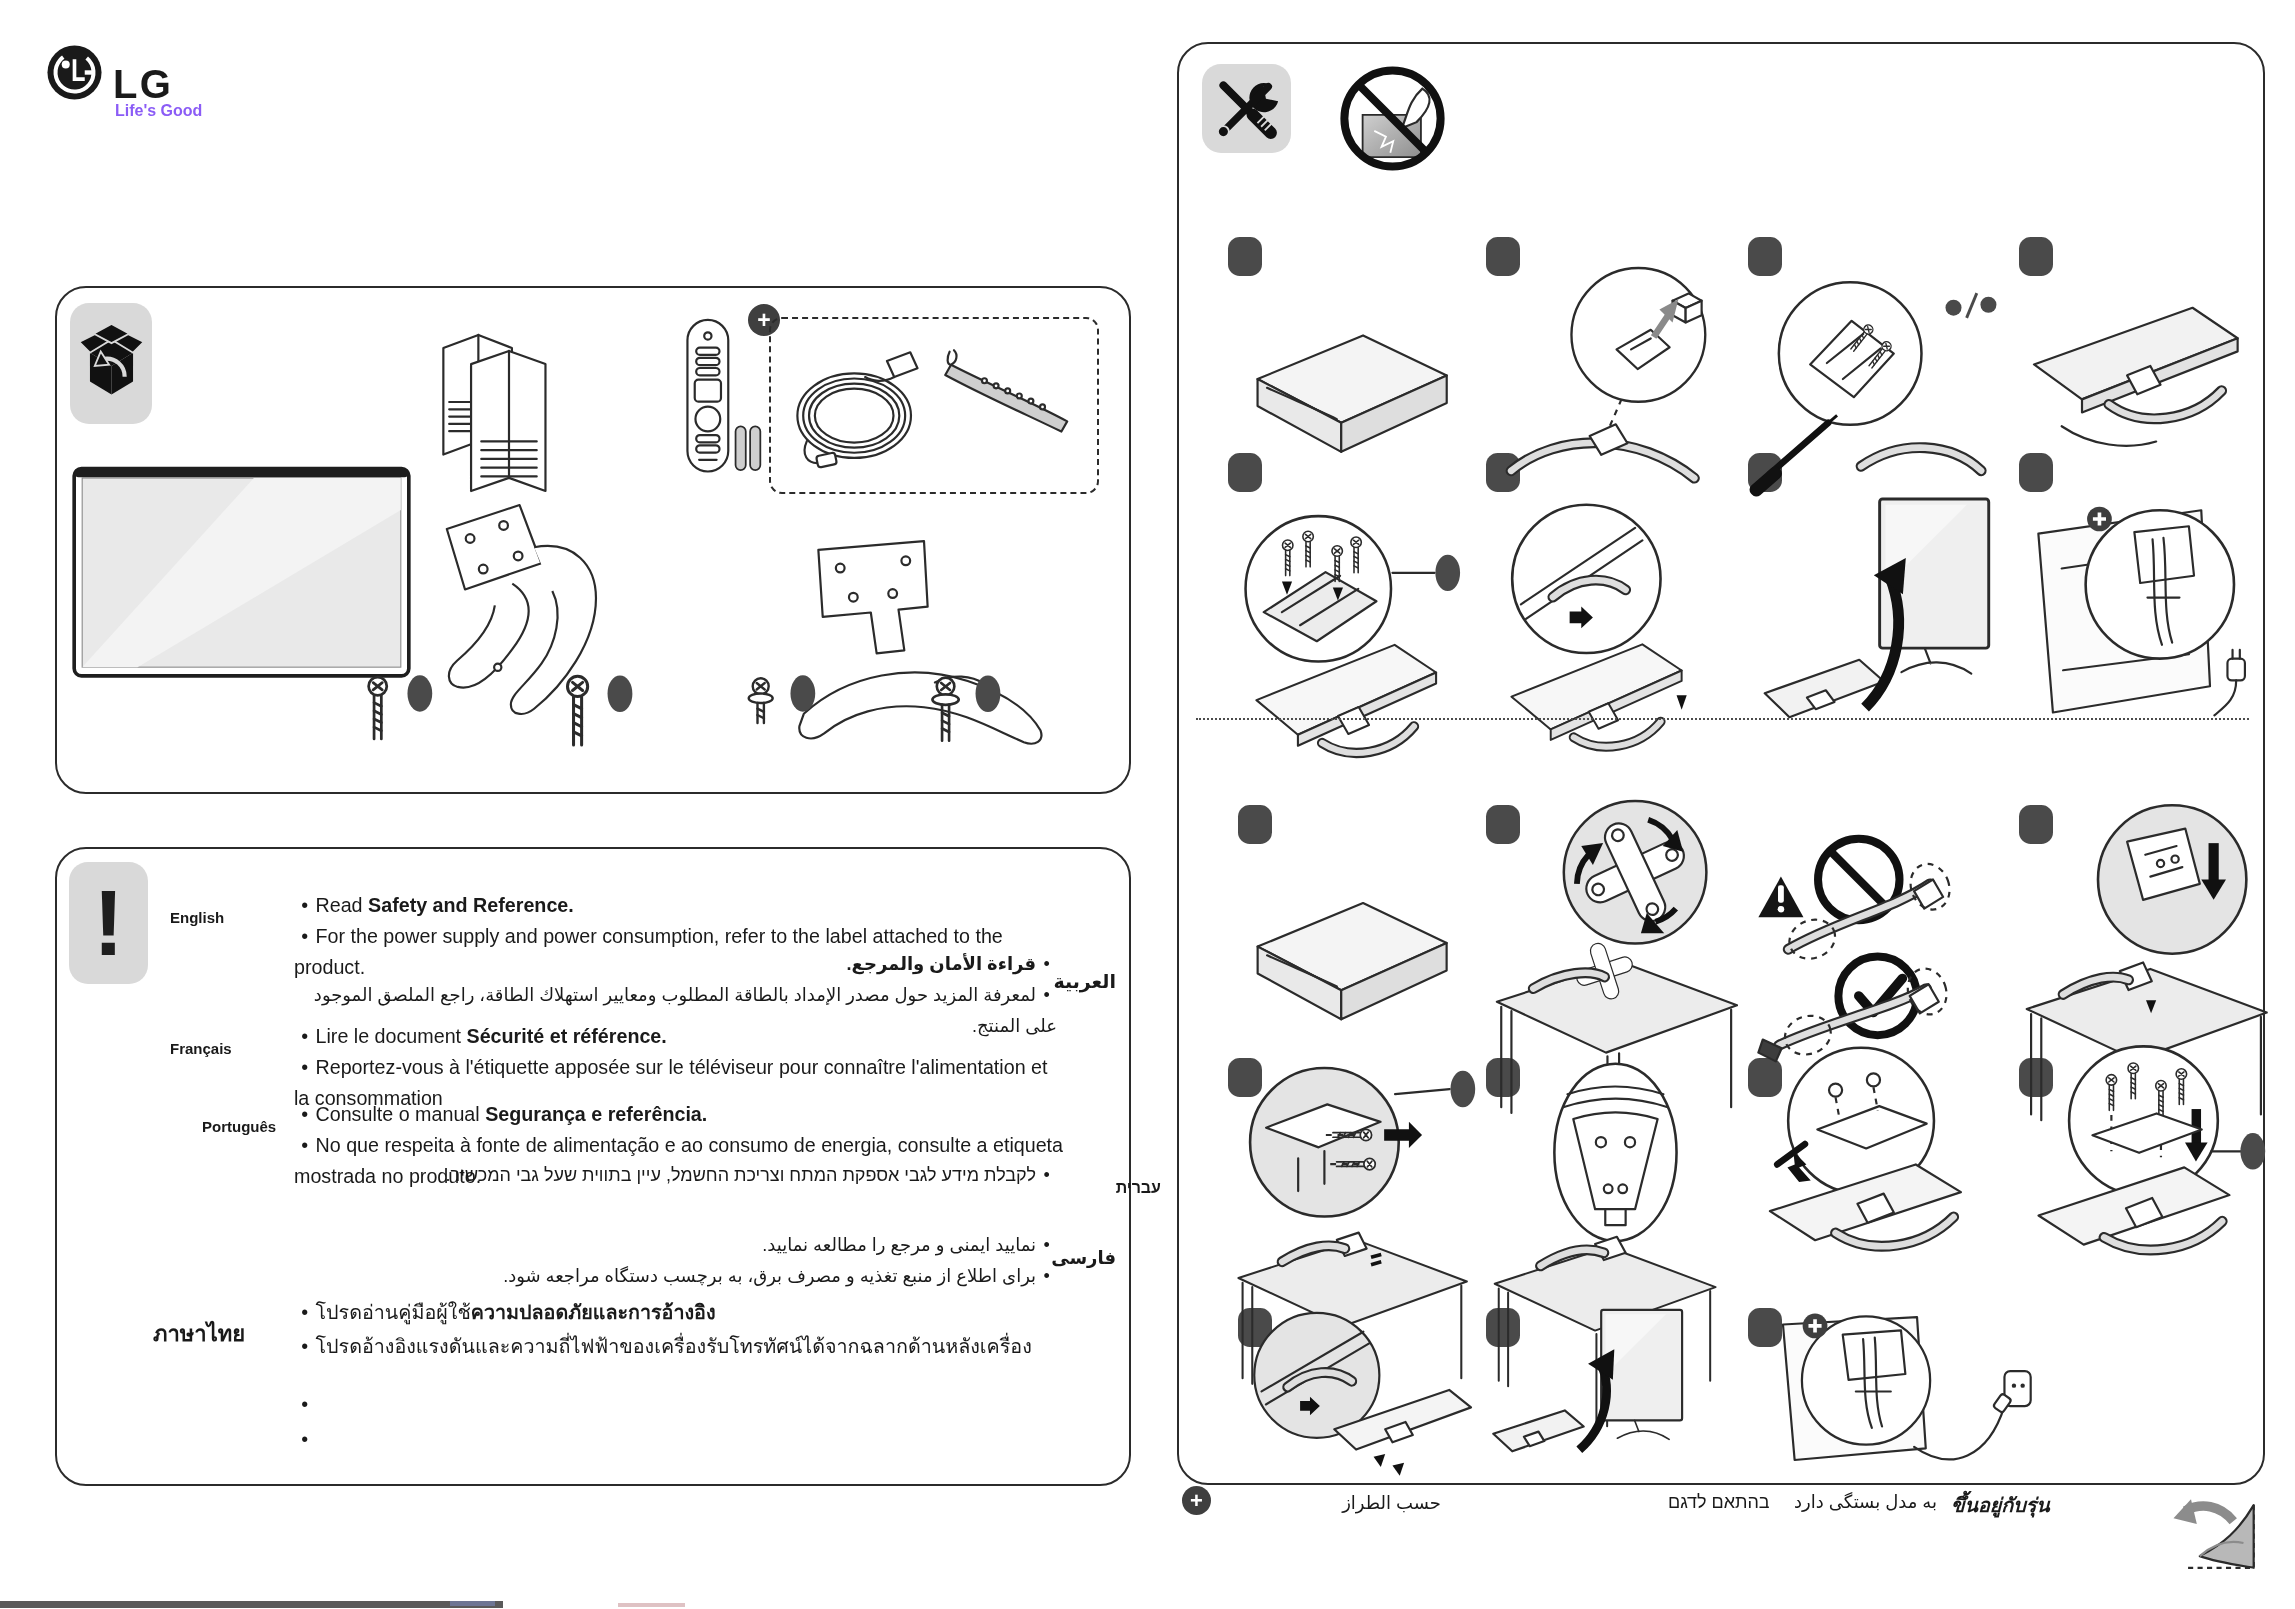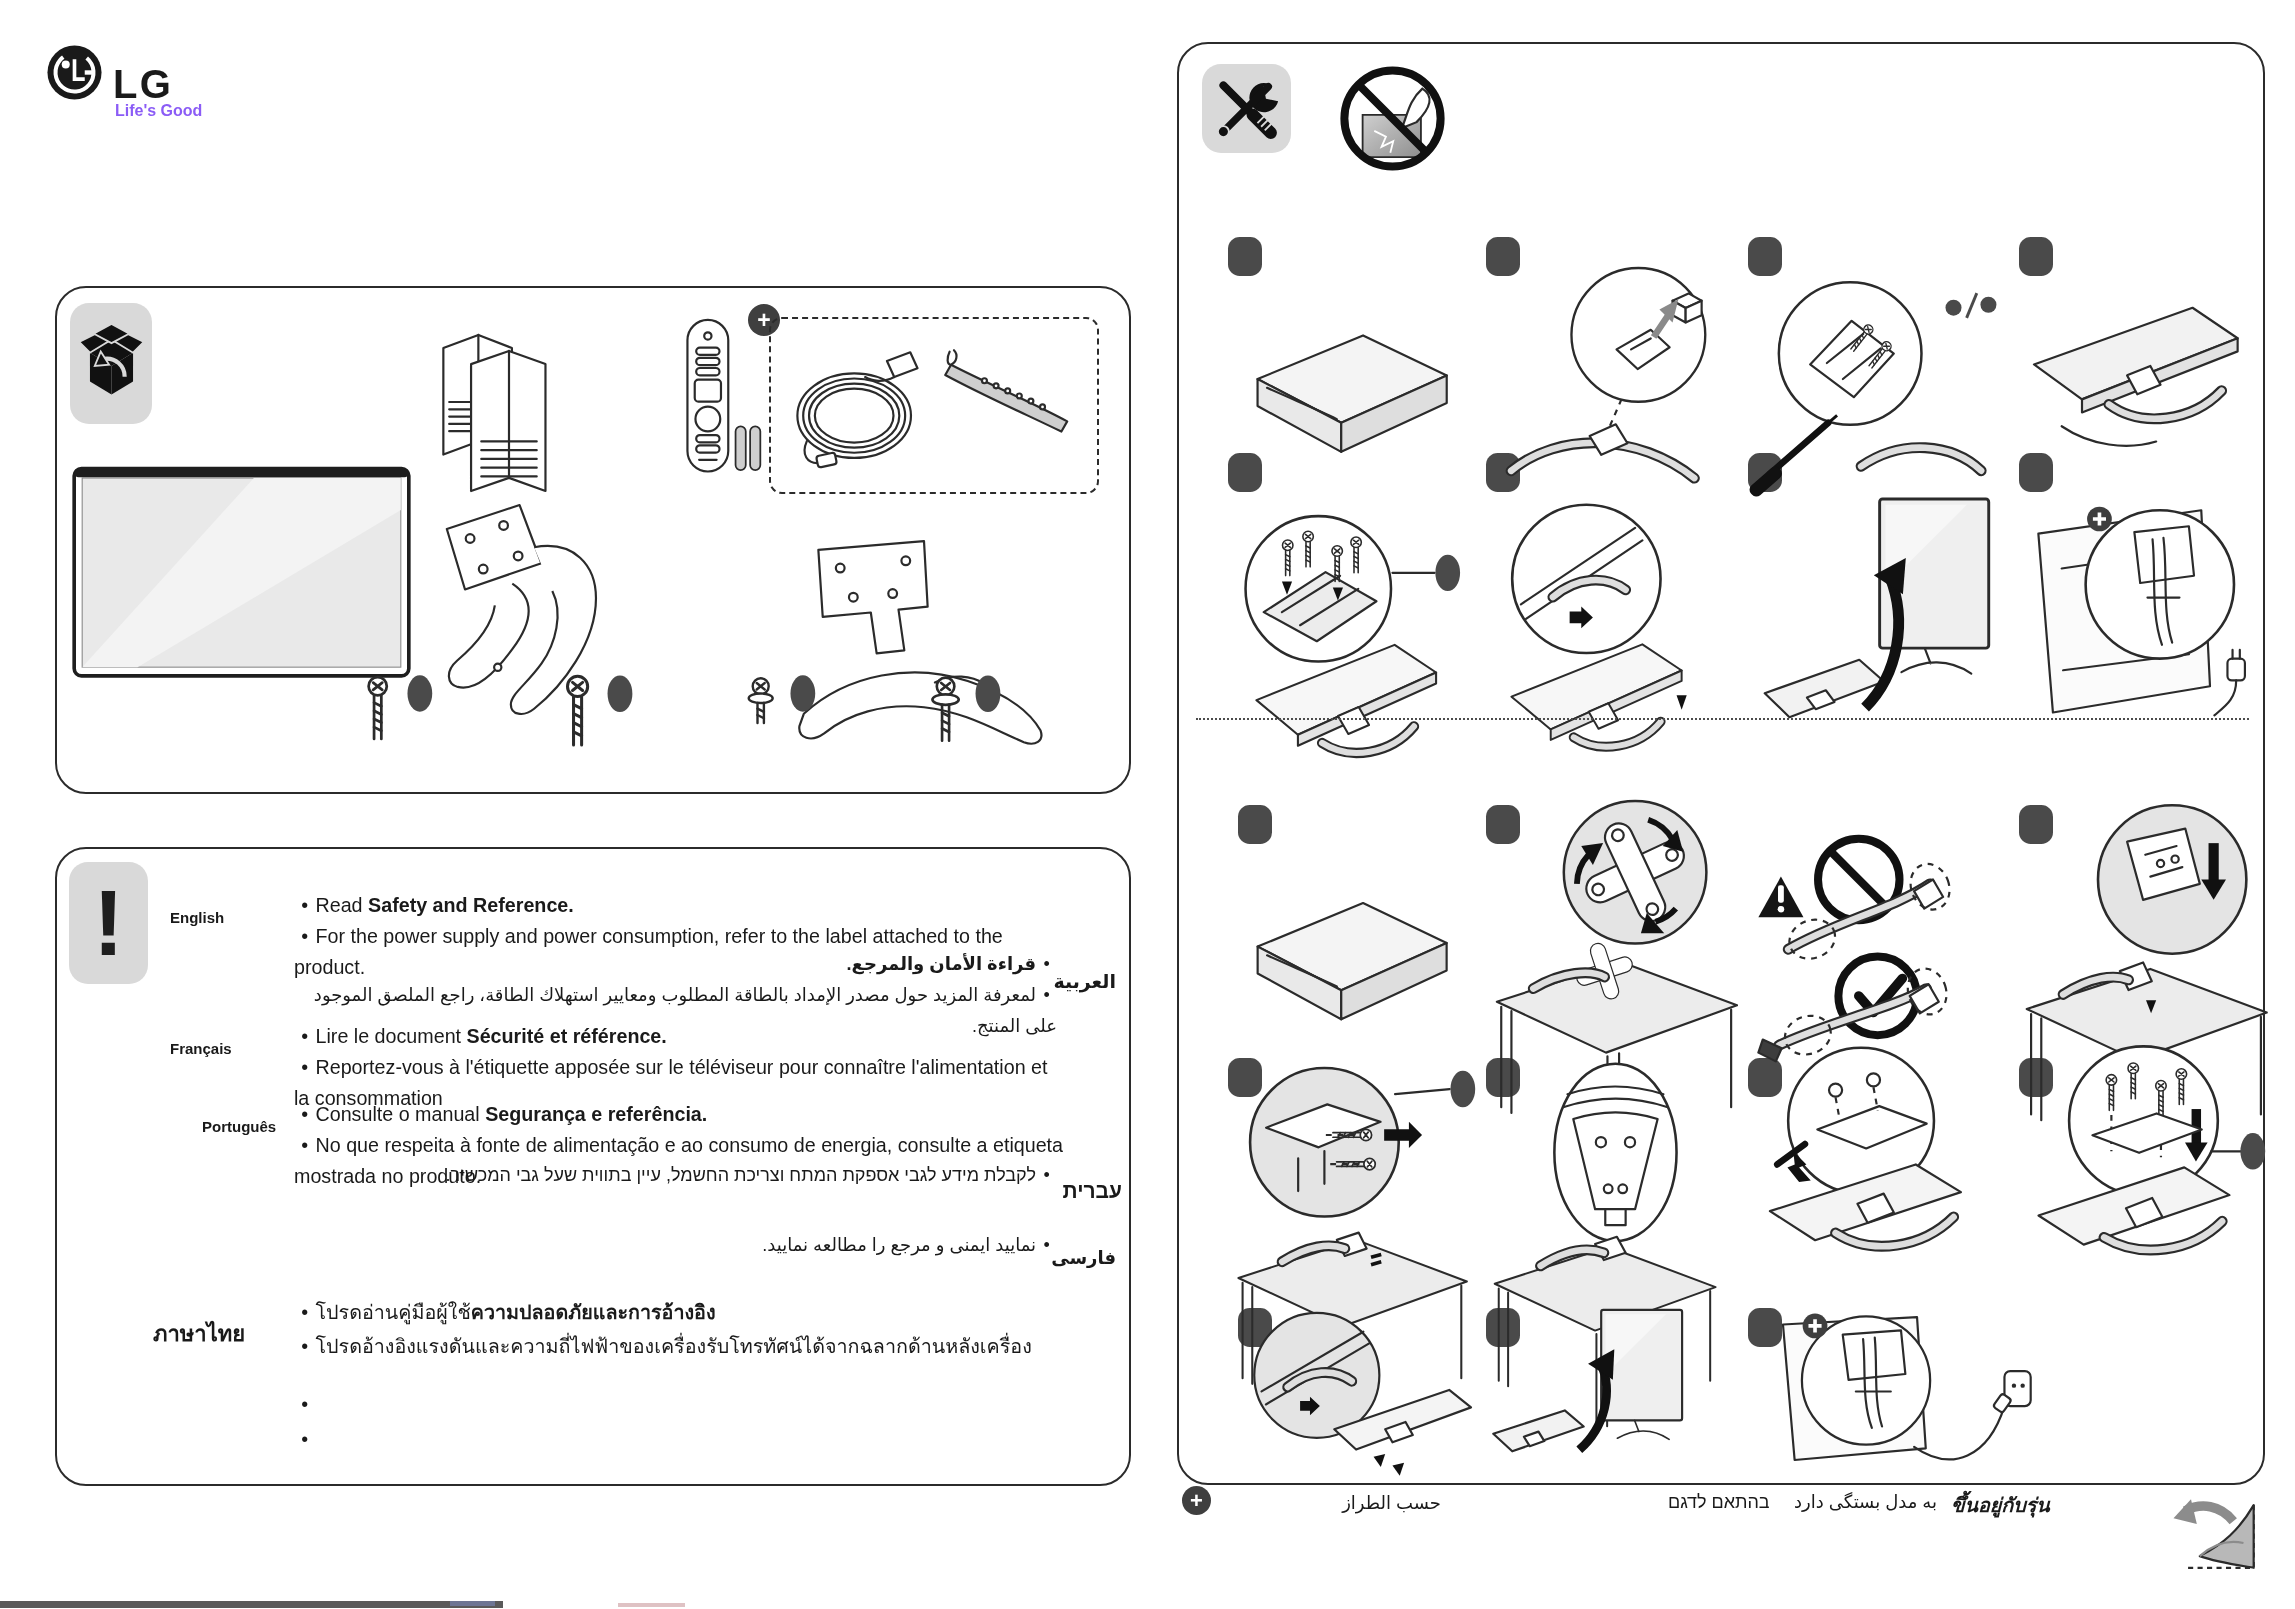--- a/index.html
+++ b/index.html
@@ -255,28 +255,29 @@
   <div class="bullet"><span class="dot">•</span><span>Lire le document </span><span class="b">Sécurité et référence.</span></div>
   <div class="bullet"><span class="dot">•</span><span>Reportez-vous à l'étiquette apposée sur le téléviseur pour connaître l'alimentation et la consommation</span></div>
 </div>
 
 <div class="lang-label" style="left:170px;top:1118px;margin-left:32px;">Português</div>
 <div class="lang-bullets" style="left:294px;top:1099px;">
   <div class="bullet"><span class="dot">•</span><span>Consulte o manual </span><span class="b">Segurança e referência.</span></div>
   <div class="bullet"><span class="dot">•</span><span>No que respeita à fonte de alimentação e ao consumo de energia, consulte a etiqueta mostrada no produto.</span></div>
 </div>
 
-<div class="lang-label" style="right:1173px;top:1179px;font-size:21px;">עברית</div>
+<div class="lang-label" style="right:1134px;top:1179px;font-size:16px;">עברית</div>
 <div class="lang-bullets rtl" style="right:1238px;top:1160px;">
   <div class="bullet"><span class="dot">•</span><span>לקבלת מידע לגבי אספקת המתח וצריכת החשמל, עיין בתווית שעל גבי המכשיר.</span></div>
 </div>
 
 <div class="lang-label" style="right:1179px;top:1247px;font-size:18px;">فارسی</div>
 <div class="lang-bullets rtl" style="right:1238px;top:1230px;">
   <div class="bullet"><span class="dot">•</span><span>نمایید ایمنی و مرجع را مطالعه نمایید.</span></div>
+  <div class="bullet"><span class="dot">•</span><span>برای اطلاع از منبع تغذیه و مصرف برق، به برچسب دستگاه مراجعه شود.</span></div>
 </div>
 
 <div class="lang-label" style="left:153px;top:1316px;font-size:22px;">ภาษาไทย</div>
 <div class="lang-bullets" style="left:294px;top:1295px;line-height:34px;">
   <div class="bullet"><span class="dot">•</span><span>โปรดอ่านคู่มือผู้ใช้</span><span class="b">ความปลอดภัยและการอ้างอิง</span></div>
   <div class="bullet"><span class="dot">•</span><span>โปรดอ้างอิงแรงดันและความถี่ไฟฟ้าของเครื่องรับโทรทัศน์ได้จากฉลากด้านหลังเครื่อง</span></div>
 </div>
 <div class="bullet abs" style="left:294px;top:1393px;font-size:19.7px;"><span class="dot">•</span></div>
 <div class="bullet abs" style="left:294px;top:1428px;font-size:19.7px;"><span class="dot">•</span></div>
 

